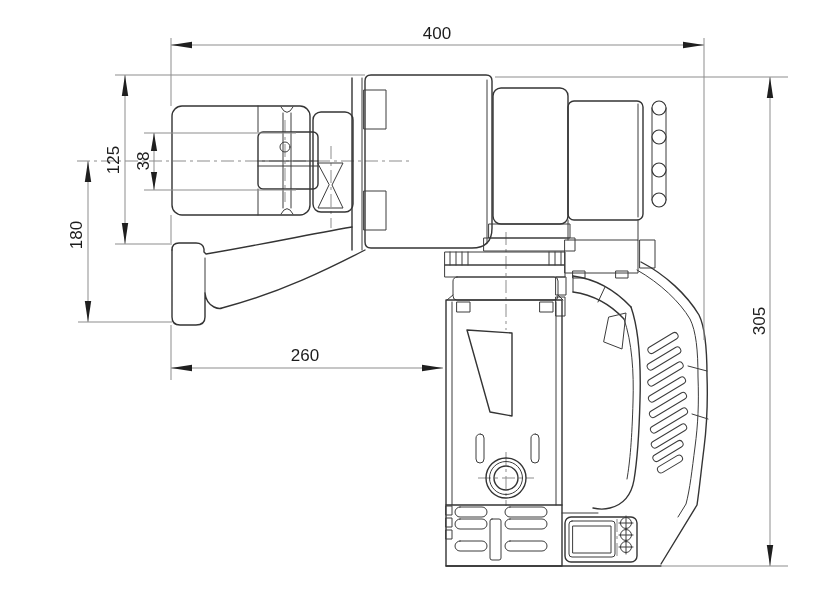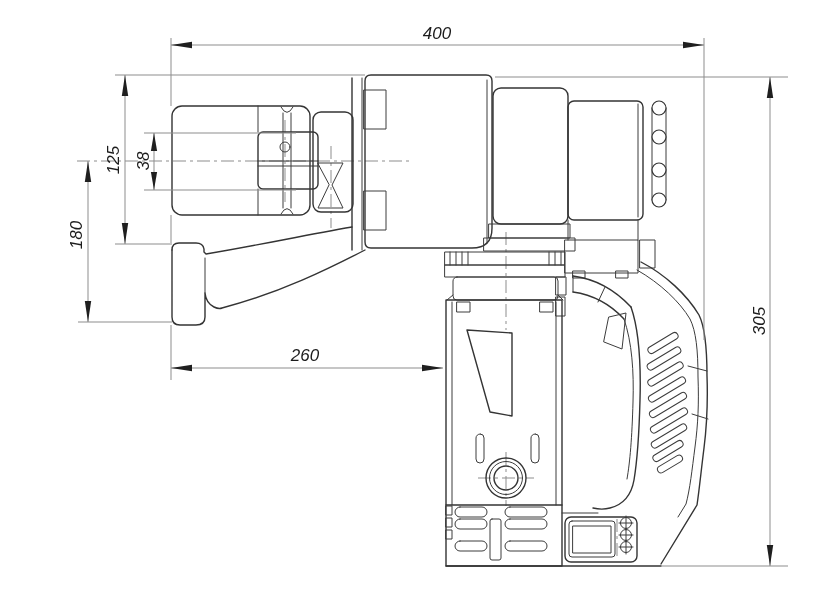--- a/index.html
+++ b/index.html
@@ -2,21 +2,20 @@
 <html><head>
 <meta charset="utf-8">
 <style>
   html,body{margin:0;padding:0;background:#fff;}
   .canvas-wrap{
     position:relative;
     width:835px;height:603px;
     background:#ffffff;
     overflow:hidden;
     font-family:"Liberation Sans", sans-serif;
-    font-style:italic;
   }
   svg{display:block;}
   .obj    {stroke:#343434;stroke-width:1.4;fill:none;stroke-linejoin:round;stroke-linecap:round;}
   .obj-th {stroke:#3c3c3c;stroke-width:1;fill:none;stroke-linejoin:round;stroke-linecap:round;}
   .obj-fill{stroke:#343434;stroke-width:1.2;fill:#ffffff;stroke-linejoin:round;}
   .dim    {stroke:#8d8d8d;stroke-width:1;fill:none;}
   .cl     {stroke:#8d8d8d;stroke-width:1;fill:none;stroke-dasharray:13 4 3 4;}
   .arr    {fill:#1f1f1f;stroke:none;}
   .dimtxt {fill:#1c1c1c;font-size:17px;font-family:"Liberation Sans",sans-serif;}
 </style>

